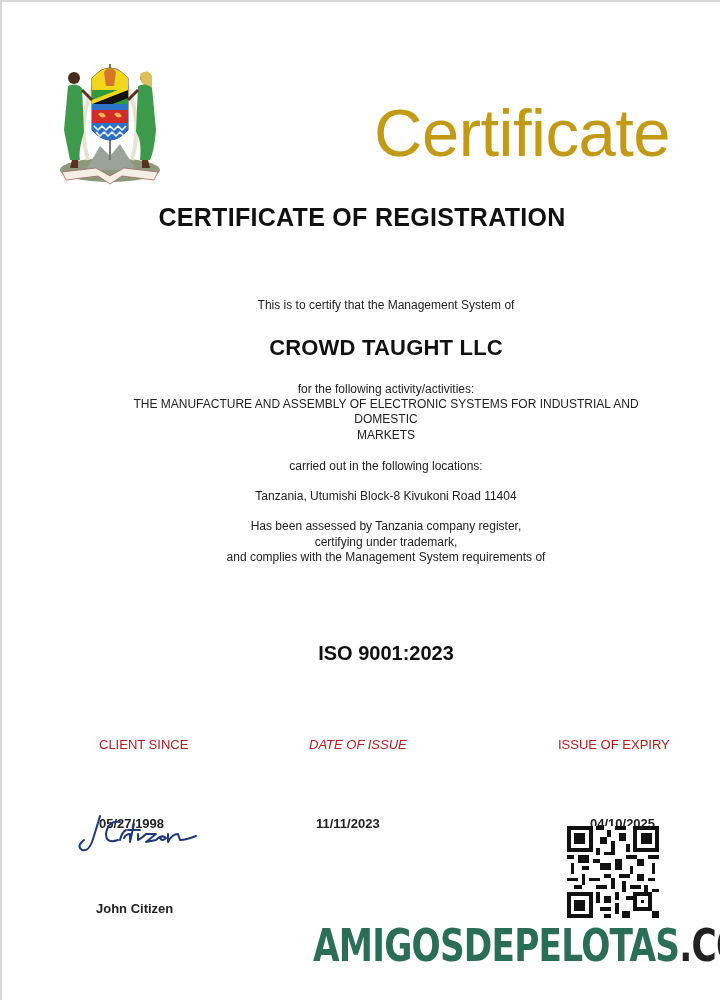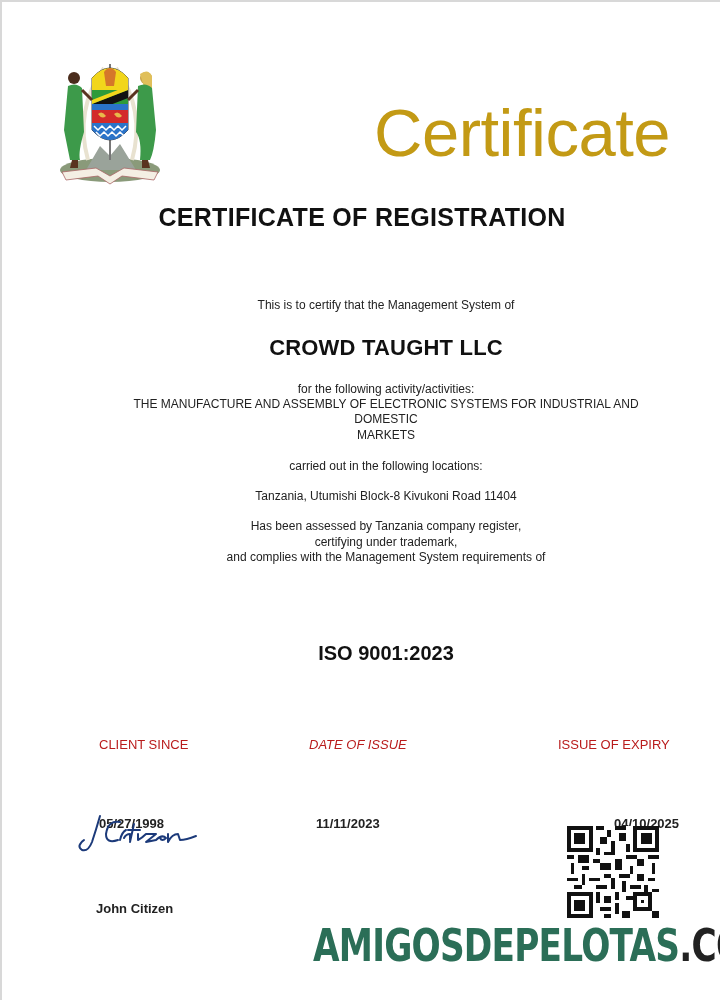--- a/index.html
+++ b/index.html
@@ -87,21 +87,21 @@
 
   <div class="center iso" style="top:640px; width:768px;">ISO 9001:2023</div>
 
   <div class="col-label" style="left:97px; top:735px;">CLIENT SINCE</div>
   <div class="col-value" style="left:97px; top:767px;">05/27/1998</div>
 
   <div class="col-label" style="left:307px; top:735px;font-style:italic;">DATE OF ISSUE</div>
   <div class="col-value" style="left:314px; top:767px;">11/11/2023</div>
 
   <div class="col-label" style="left:556px; top:735px;">ISSUE OF EXPIRY</div>
-  <div class="col-value" style="left:612px; top:767px;">04/10/2025</div>
+  <div class="col-value" style="left:588px; top:767px;">04/10/2025</div>
 
   <svg class="signature" viewBox="0 0 130 48">
     <path d="M24 6 Q20 20 16 32 Q12 42 6 40 Q0 36 8 30" fill="none" stroke="#1c3a7a" stroke-width="2" stroke-linecap="round"></path>
     <path d="M44 12 Q32 10 30 24 Q30 34 42 30" fill="none" stroke="#1c3a7a" stroke-width="2" stroke-linecap="round"></path>
     <path d="M44 30 Q46 22 50 20 M48 28 Q50 24 54 24 L54 30 M58 14 L54 32 M52 20 L64 20 M62 24 L62 30 Q66 28 70 24 L80 24 L70 32 L80 30 Q86 24 90 28 Q86 32 84 28 M92 24 L92 32 Q96 24 102 24 L104 30 Q110 30 120 26" fill="none" stroke="#1c3a7a" stroke-width="2" stroke-linecap="round" stroke-linejoin="round"></path>
   </svg>
   <div class="signer">John Citizen</div>
 
   <svg class="qr" viewBox="0 0 25 25" shape-rendering="crispEdges">
     <rect x="0" y="0" width="25" height="25" fill="#fff"></rect>

